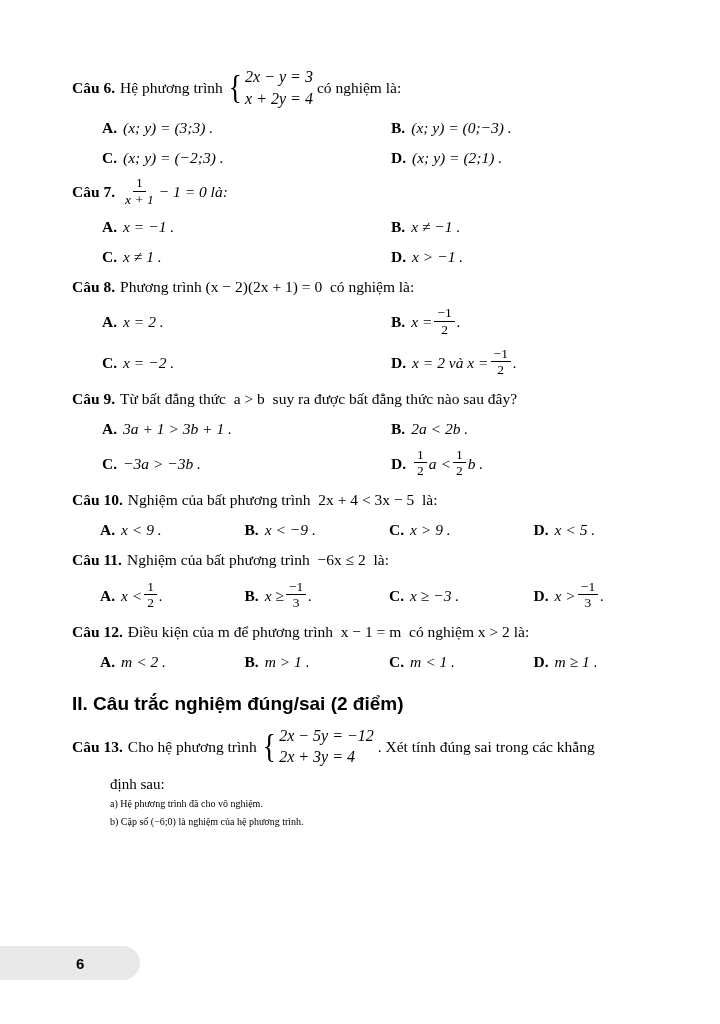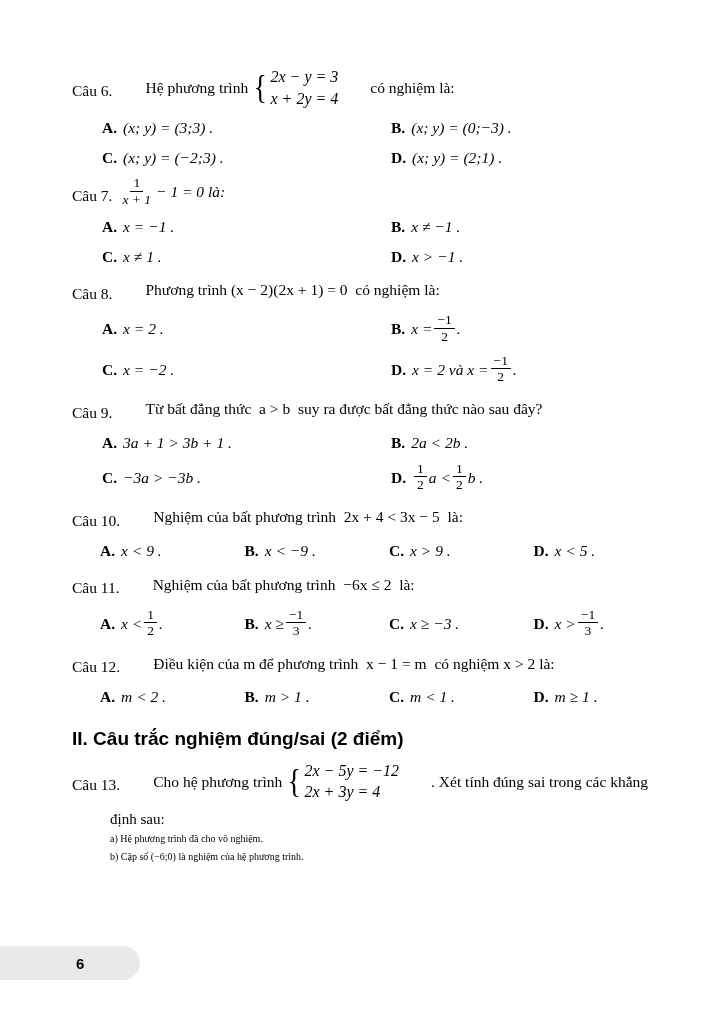--- a/index.html
+++ b/index.html
@@ -33,28 +33,26 @@
   }
   .q-line {
     font-size: 15.5px;
     line-height: 1.5;
     display: flex;
     align-items: center;
     flex-wrap: wrap;
     margin-bottom: 4px;
   }
   .q-label {
-    font-weight: normal;
+    font-weight: bold;
     margin-right: 5px;
     white-space: nowrap;
-    margin-top: 7px;
   }
   .q-text {
     white-space: pre-wrap;
-    margin-left: 28px;
   }
   .math {
     font-family: "Liberation Serif", serif;
     font-style: italic;
     white-space: nowrap;
   }
   .mathup {
     font-style: normal;
   }
   

